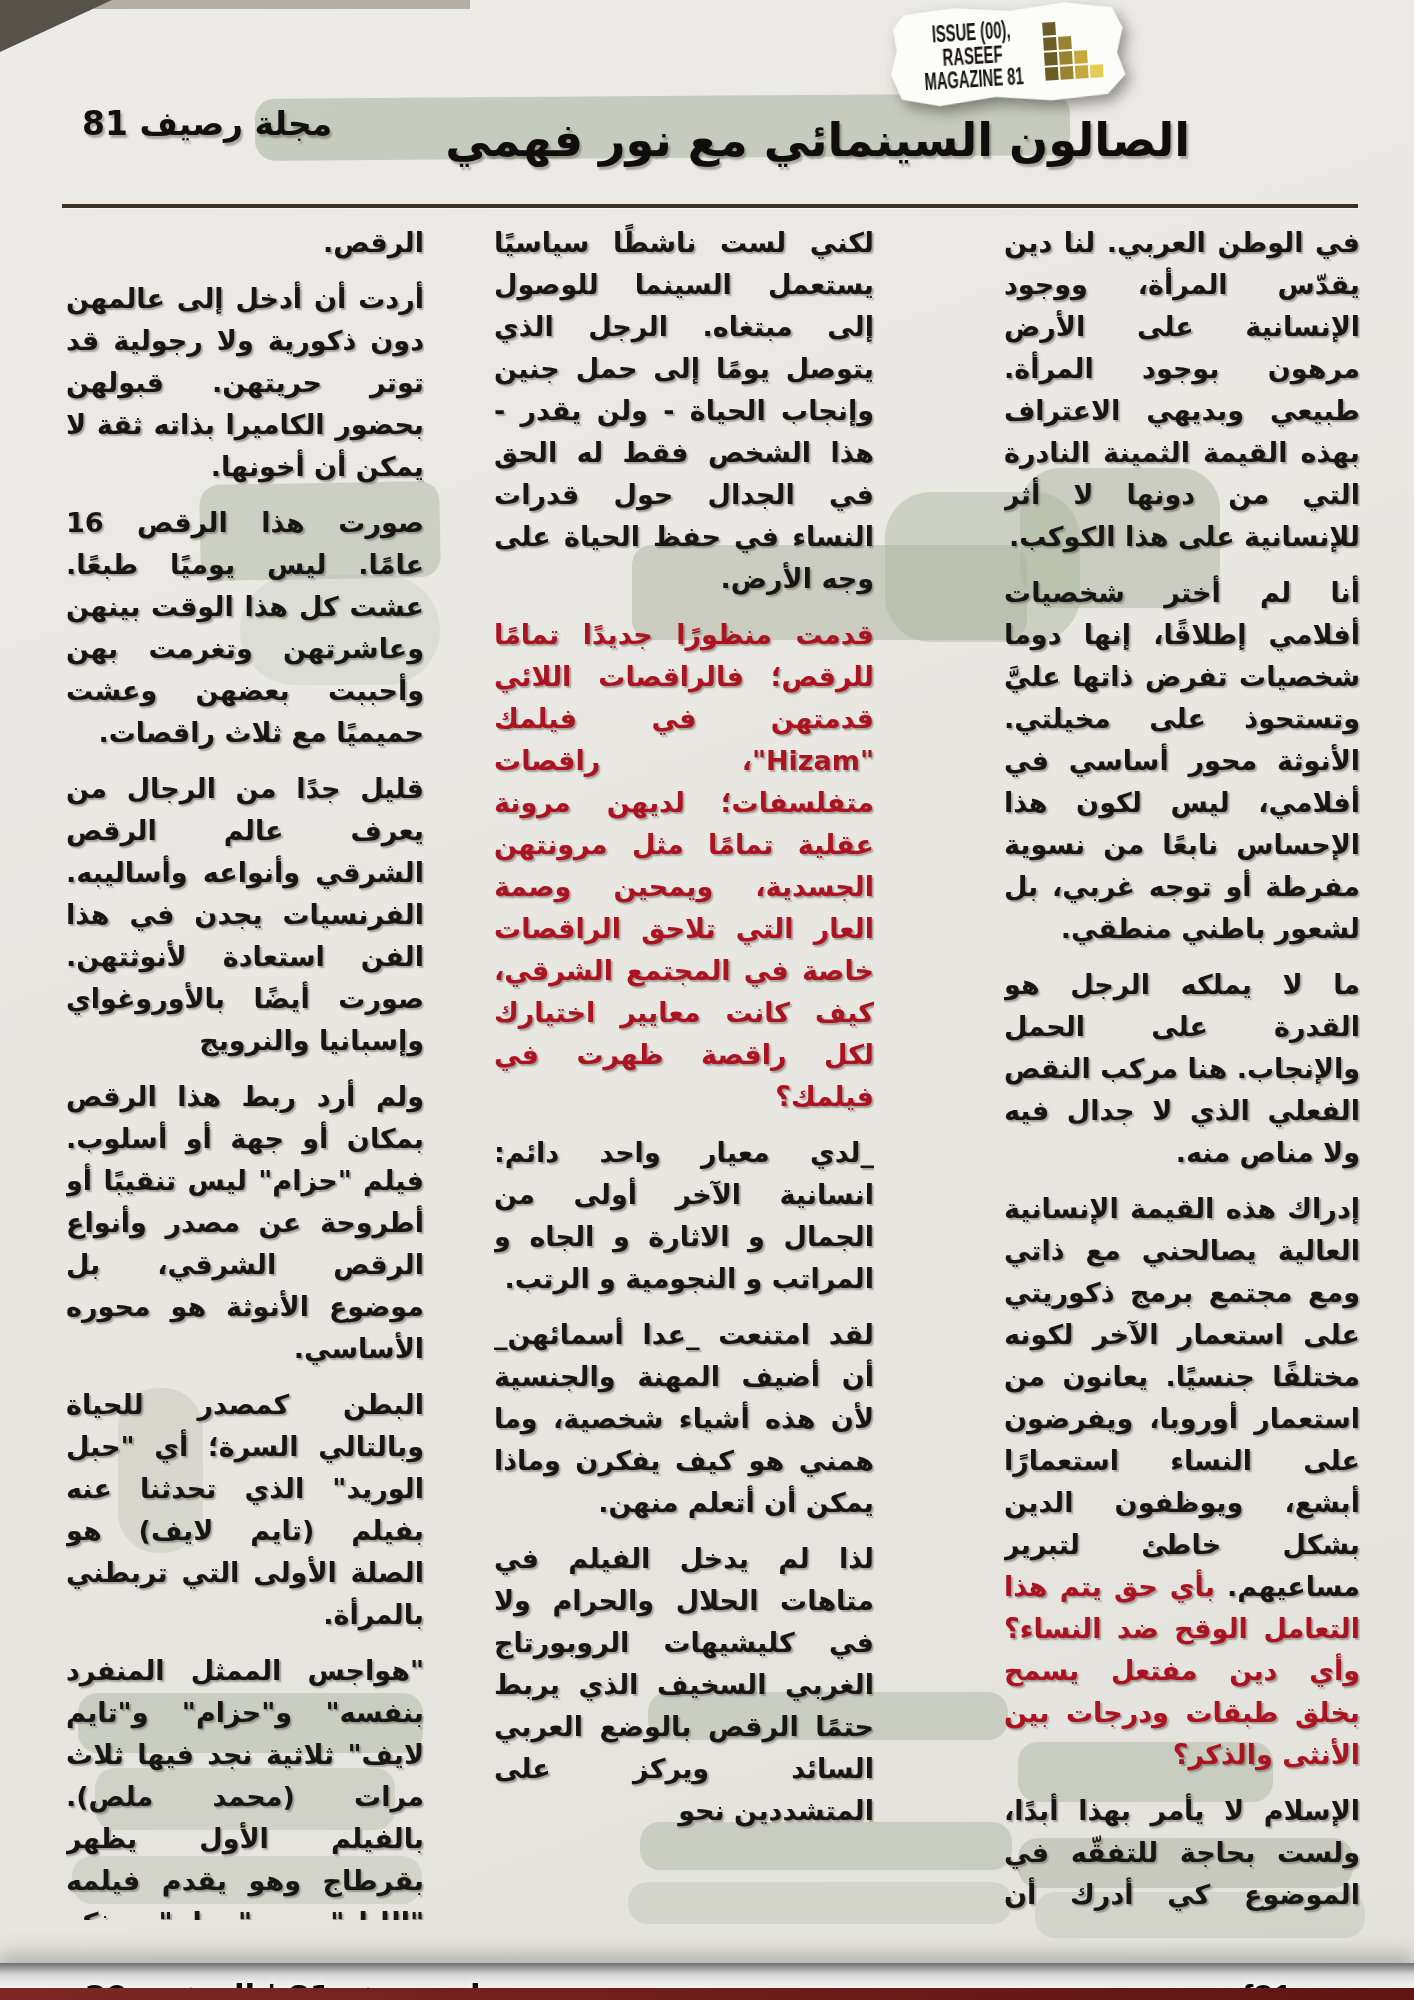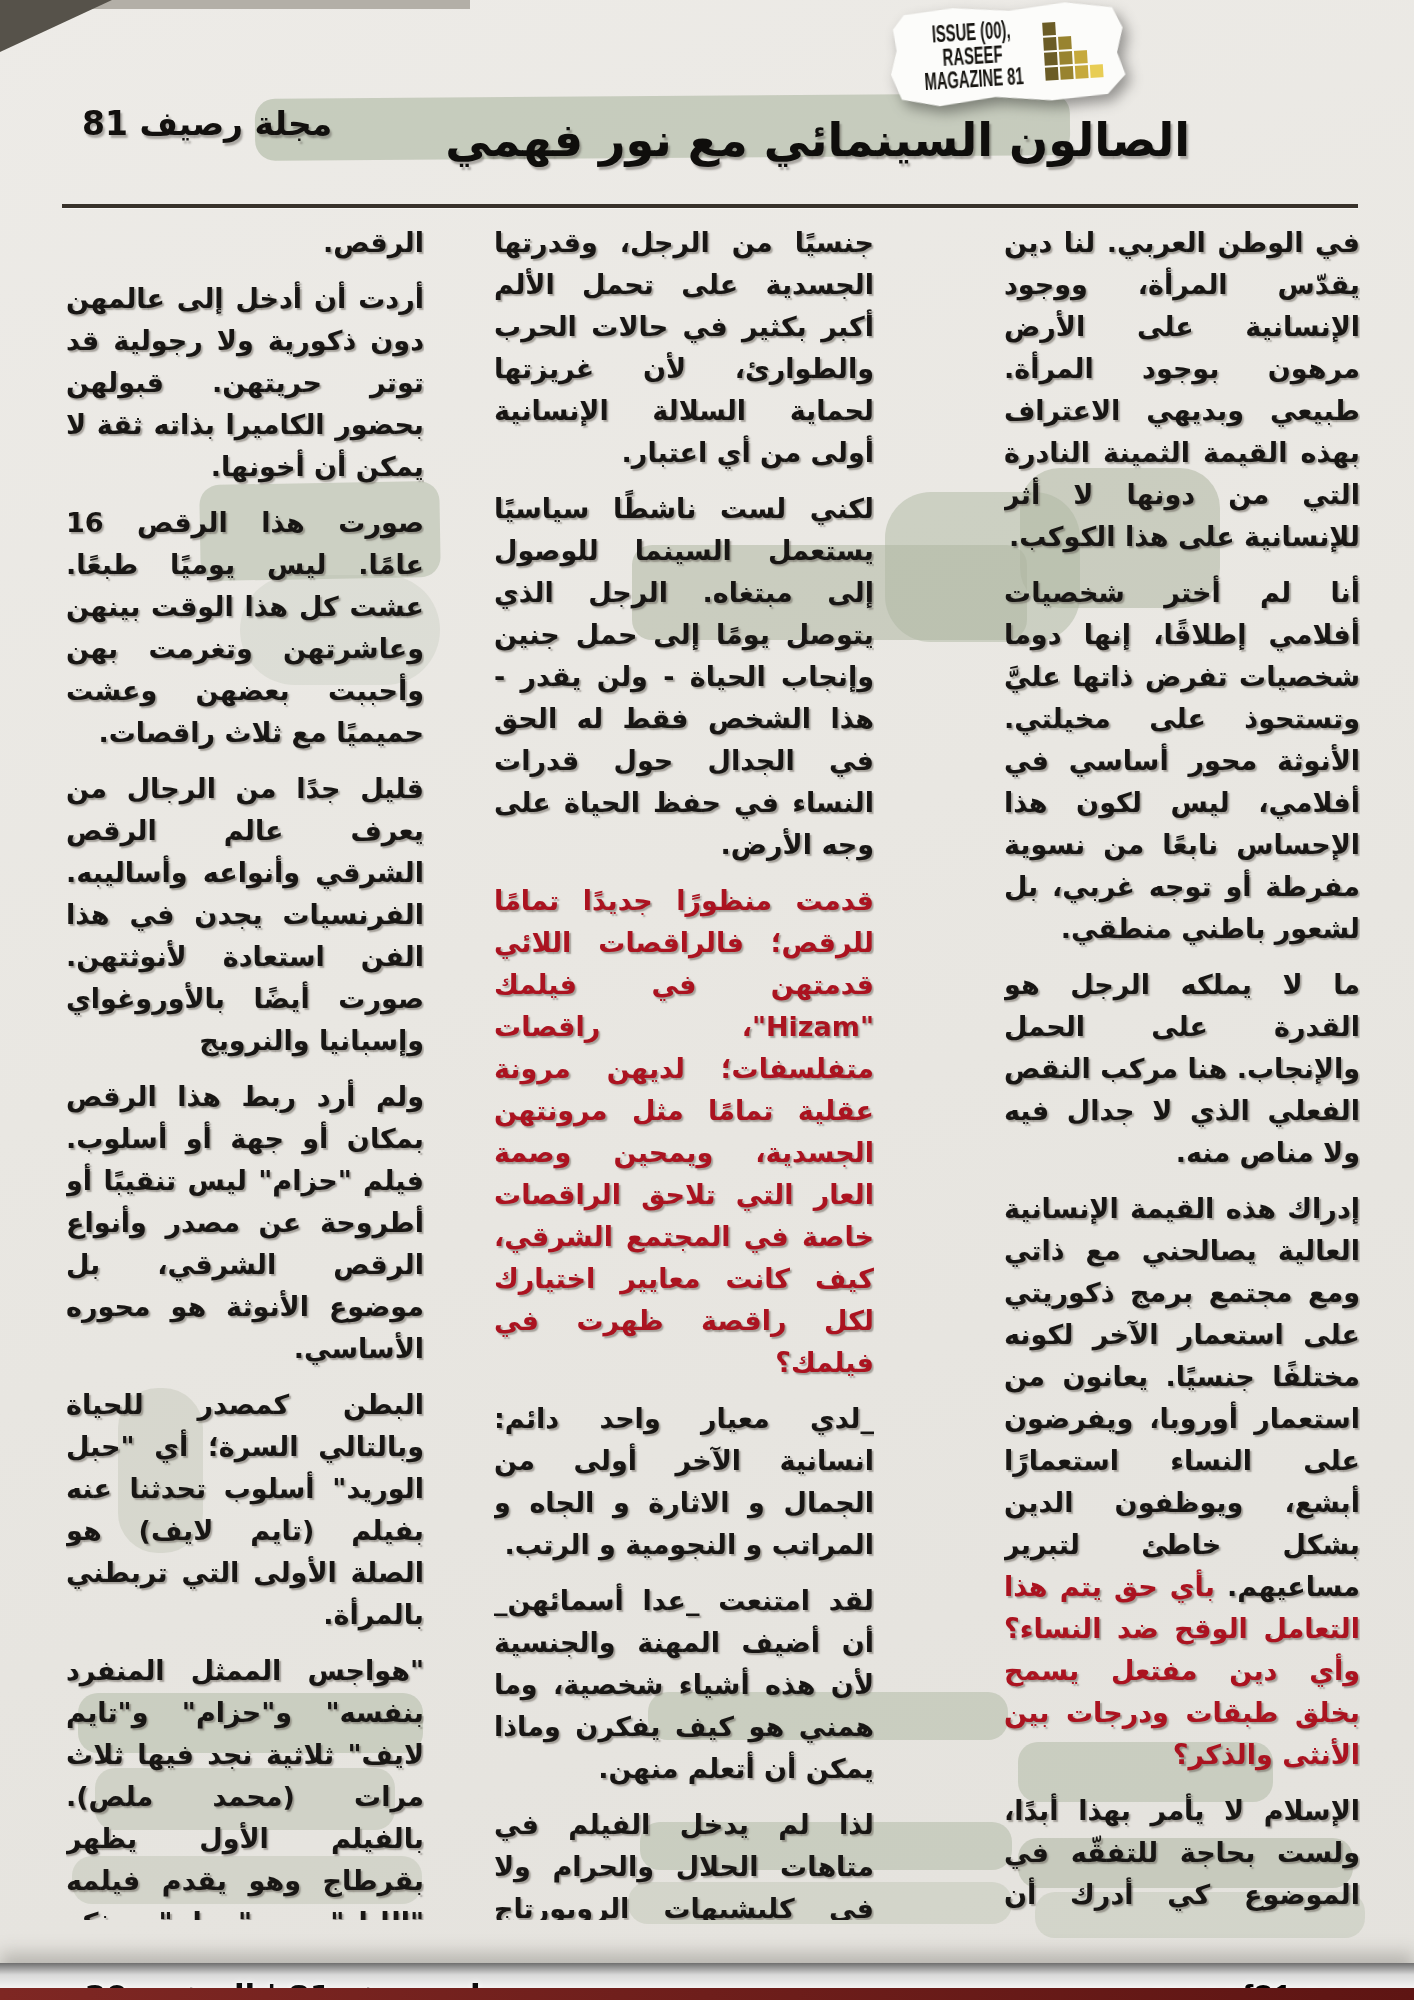--- a/index.html
+++ b/index.html
@@ -106,34 +106,33 @@
   <div class="header-rule"></div>
 
   <div class="col" id="col-right">
       <p class="para"><span>في الوطن العربي. لنا دين يقدّس المرأة، ووجود الإنسانية على الأرض مرهون بوجود المرأة. طبيعي وبديهي الاعتراف بهذه القيمة الثمينة النادرة التي من دونها لا أثر للإنسانية على هذا الكوكب.</span></p>
       <p class="para"><span>أنا لم أختر شخصيات أفلامي إطلاقًا، إنها دوما شخصيات تفرض ذاتها عليَّ وتستحوذ على مخيلتي. الأنوثة محور أساسي في أفلامي، ليس لكون هذا الإحساس نابعًا من نسوية مفرطة أو توجه غربي، بل لشعور باطني منطقي.</span></p>
       <p class="para"><span>ما لا يملكه الرجل هو القدرة على الحمل والإنجاب. هنا مركب النقص الفعلي الذي لا جدال فيه ولا مناص منه.</span></p>
       <p class="para"><span>إدراك هذه القيمة الإنسانية العالية يصالحني مع ذاتي ومع مجتمع برمج ذكوريتي على استعمار الآخر لكونه مختلفًا جنسيًا. يعانون من استعمار أوروبا، ويفرضون على النساء استعمارًا أبشع، ويوظفون الدين بشكل خاطئ لتبرير مساعيهم. </span><span class="red">بأي حق يتم هذا التعامل الوقح ضد النساء؟ وأي دين مفتعل يسمح بخلق طبقات ودرجات بين الأنثى والذكر؟</span></p>
       <p class="para"><span>الإسلام لا يأمر بهذا أبدًا، ولست بحاجة للتفقّه في الموضوع كي أدرك أن السيطرة الذكورية ليس لها أي أساس. ربما إدراك الرجل بضعفه الجنسي، خاصة أن المرأة أقوى بكثير</span></p>
     </div>
   <div class="col" id="col-middle">
-      <p class="para"><span>جنسيًا من الرجل، وقدرتها الجسدية على تحمل الألم أكبر بكثير في حالات الحرب والطوارئ، لأن غريزتها لحماية السلالة الإنسانية أولى من أي اعتبار.</span></p>
       <p class="para"><span>لكني لست ناشطًا سياسيًا يستعمل السينما للوصول إلى مبتغاه. الرجل الذي يتوصل يومًا إلى حمل جنين وإنجاب الحياة - ولن يقدر - هذا الشخص فقط له الحق في الجدال حول قدرات النساء في حفظ الحياة على وجه الأرض.</span></p>
       <p class="para"><span class="red">قدمت منظورًا جديدًا تمامًا للرقص؛ فالراقصات اللائي قدمتهن في فيلمك "Hizam"، راقصات متفلسفات؛ لديهن مرونة عقلية تمامًا مثل مرونتهن الجسدية، ويمحين وصمة العار التي تلاحق الراقصات خاصة في المجتمع الشرقي، كيف كانت معايير اختيارك لكل راقصة ظهرت في فيلمك؟</span></p>
       <p class="para"><span>_لدي معيار واحد دائم: انسانية الآخر أولى من الجمال و الاثارة و الجاه و المراتب و النجومية و الرتب.</span></p>
       <p class="para"><span>لقد امتنعت _عدا أسمائهن_ أن أضيف المهنة والجنسية لأن هذه أشياء شخصية، وما همني هو كيف يفكرن وماذا يمكن أن أتعلم منهن.</span></p>
       <p class="para"><span>لذا لم يدخل الفيلم في متاهات الحلال والحرام ولا في كليشيهات الروبورتاج الغربي السخيف الذي يربط حتمًا الرقص بالوضع العربي السائد ويركز على المتشددين نحو</span></p>
     </div>
   <div class="col" id="col-left">
       <p class="para"><span>الرقص.</span></p>
       <p class="para"><span>أردت أن أدخل إلى عالمهن دون ذكورية ولا رجولية قد توتر حريتهن. قبولهن بحضور الكاميرا بذاته ثقة لا يمكن أن أخونها.</span></p>
       <p class="para"><span>صورت هذا الرقص 16 عامًا. ليس يوميًا طبعًا. عشت كل هذا الوقت بينهن وعاشرتهن وتغرمت بهن وأحببت بعضهن وعشت حميميًا مع ثلاث راقصات.</span></p>
       <p class="para"><span>قليل جدًا من الرجال من يعرف عالم الرقص الشرقي وأنواعه وأساليبه. الفرنسيات يجدن في هذا الفن استعادة لأنوثتهن. صورت أيضًا بالأوروغواي وإسبانيا والنرويج</span></p>
       <p class="para"><span>ولم أرد ربط هذا الرقص بمكان أو جهة أو أسلوب. فيلم "حزام" ليس تنقيبًا أو أطروحة عن مصدر وأنواع الرقص الشرقي، بل موضوع الأنوثة هو محوره الأساسي.</span></p>
-      <p class="para"><span>البطن كمصدر للحياة وبالتالي السرة؛ أي "حبل الوريد" أسلوب تحدثنا عنه بفيلم (تايم لايف) هو الصلة الأولى التي تربطني بالمرأة.</span></p>
+      <p class="para"><span>البطن كمصدر للحياة وبالتالي السرة؛ أي "حبل الوريد" الذي تحدثنا عنه بفيلم (تايم لايف) هو الصلة الأولى التي تربطني بالمرأة.</span></p>
       <p class="para"><span>"هواجس الممثل المنفرد بنفسه" و"حزام" و"تايم لايف" ثلاثية نجد فيها ثلاث مرات (محمد ملص). بالفيلم الأول يظهر بقرطاج وهو يقدم فيلمه "الليل" وب"حزام" يذكر أمه ويربط بين المرأة التي أظهر فيها معه</span></p>
     </div>
 
   <div class="footer-bar">
     <div class="footer-page-info">مجلة رصيف 81 | الصفحة 29</div>
     <div class="footer-url">www.raseef81.com</div>
   </div>
   <div class="footer-strip"></div>
 
 </div>

